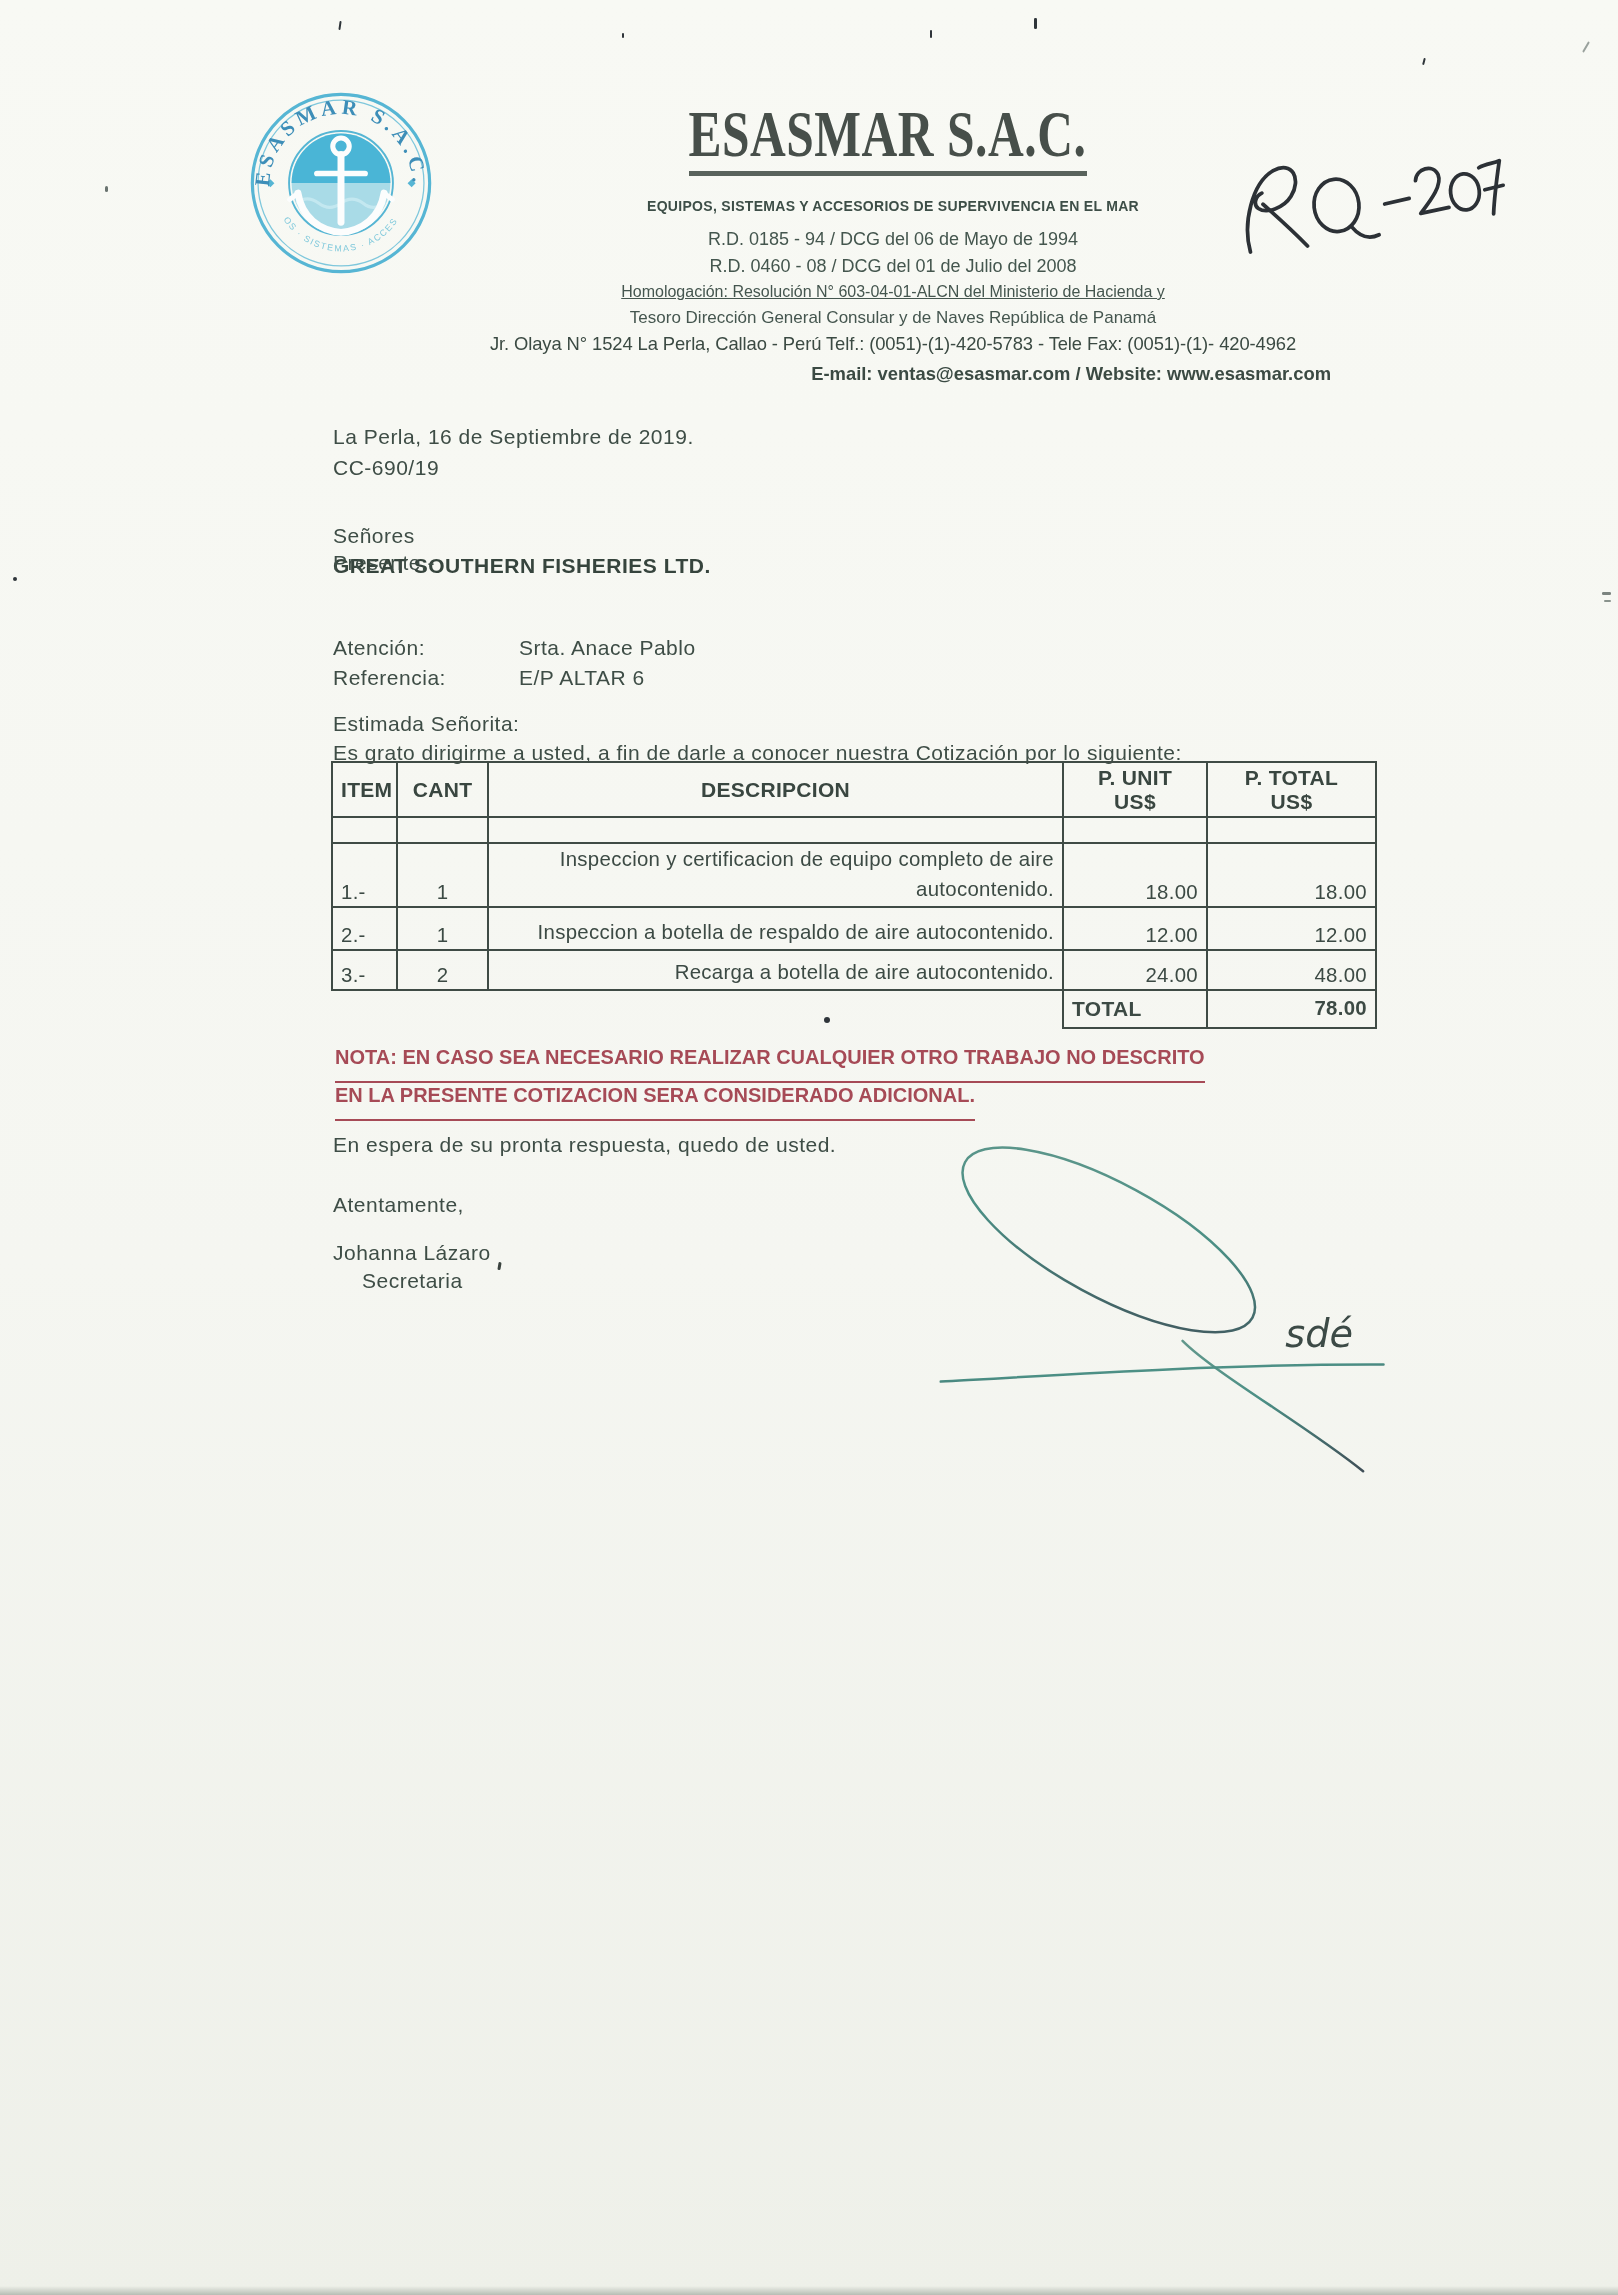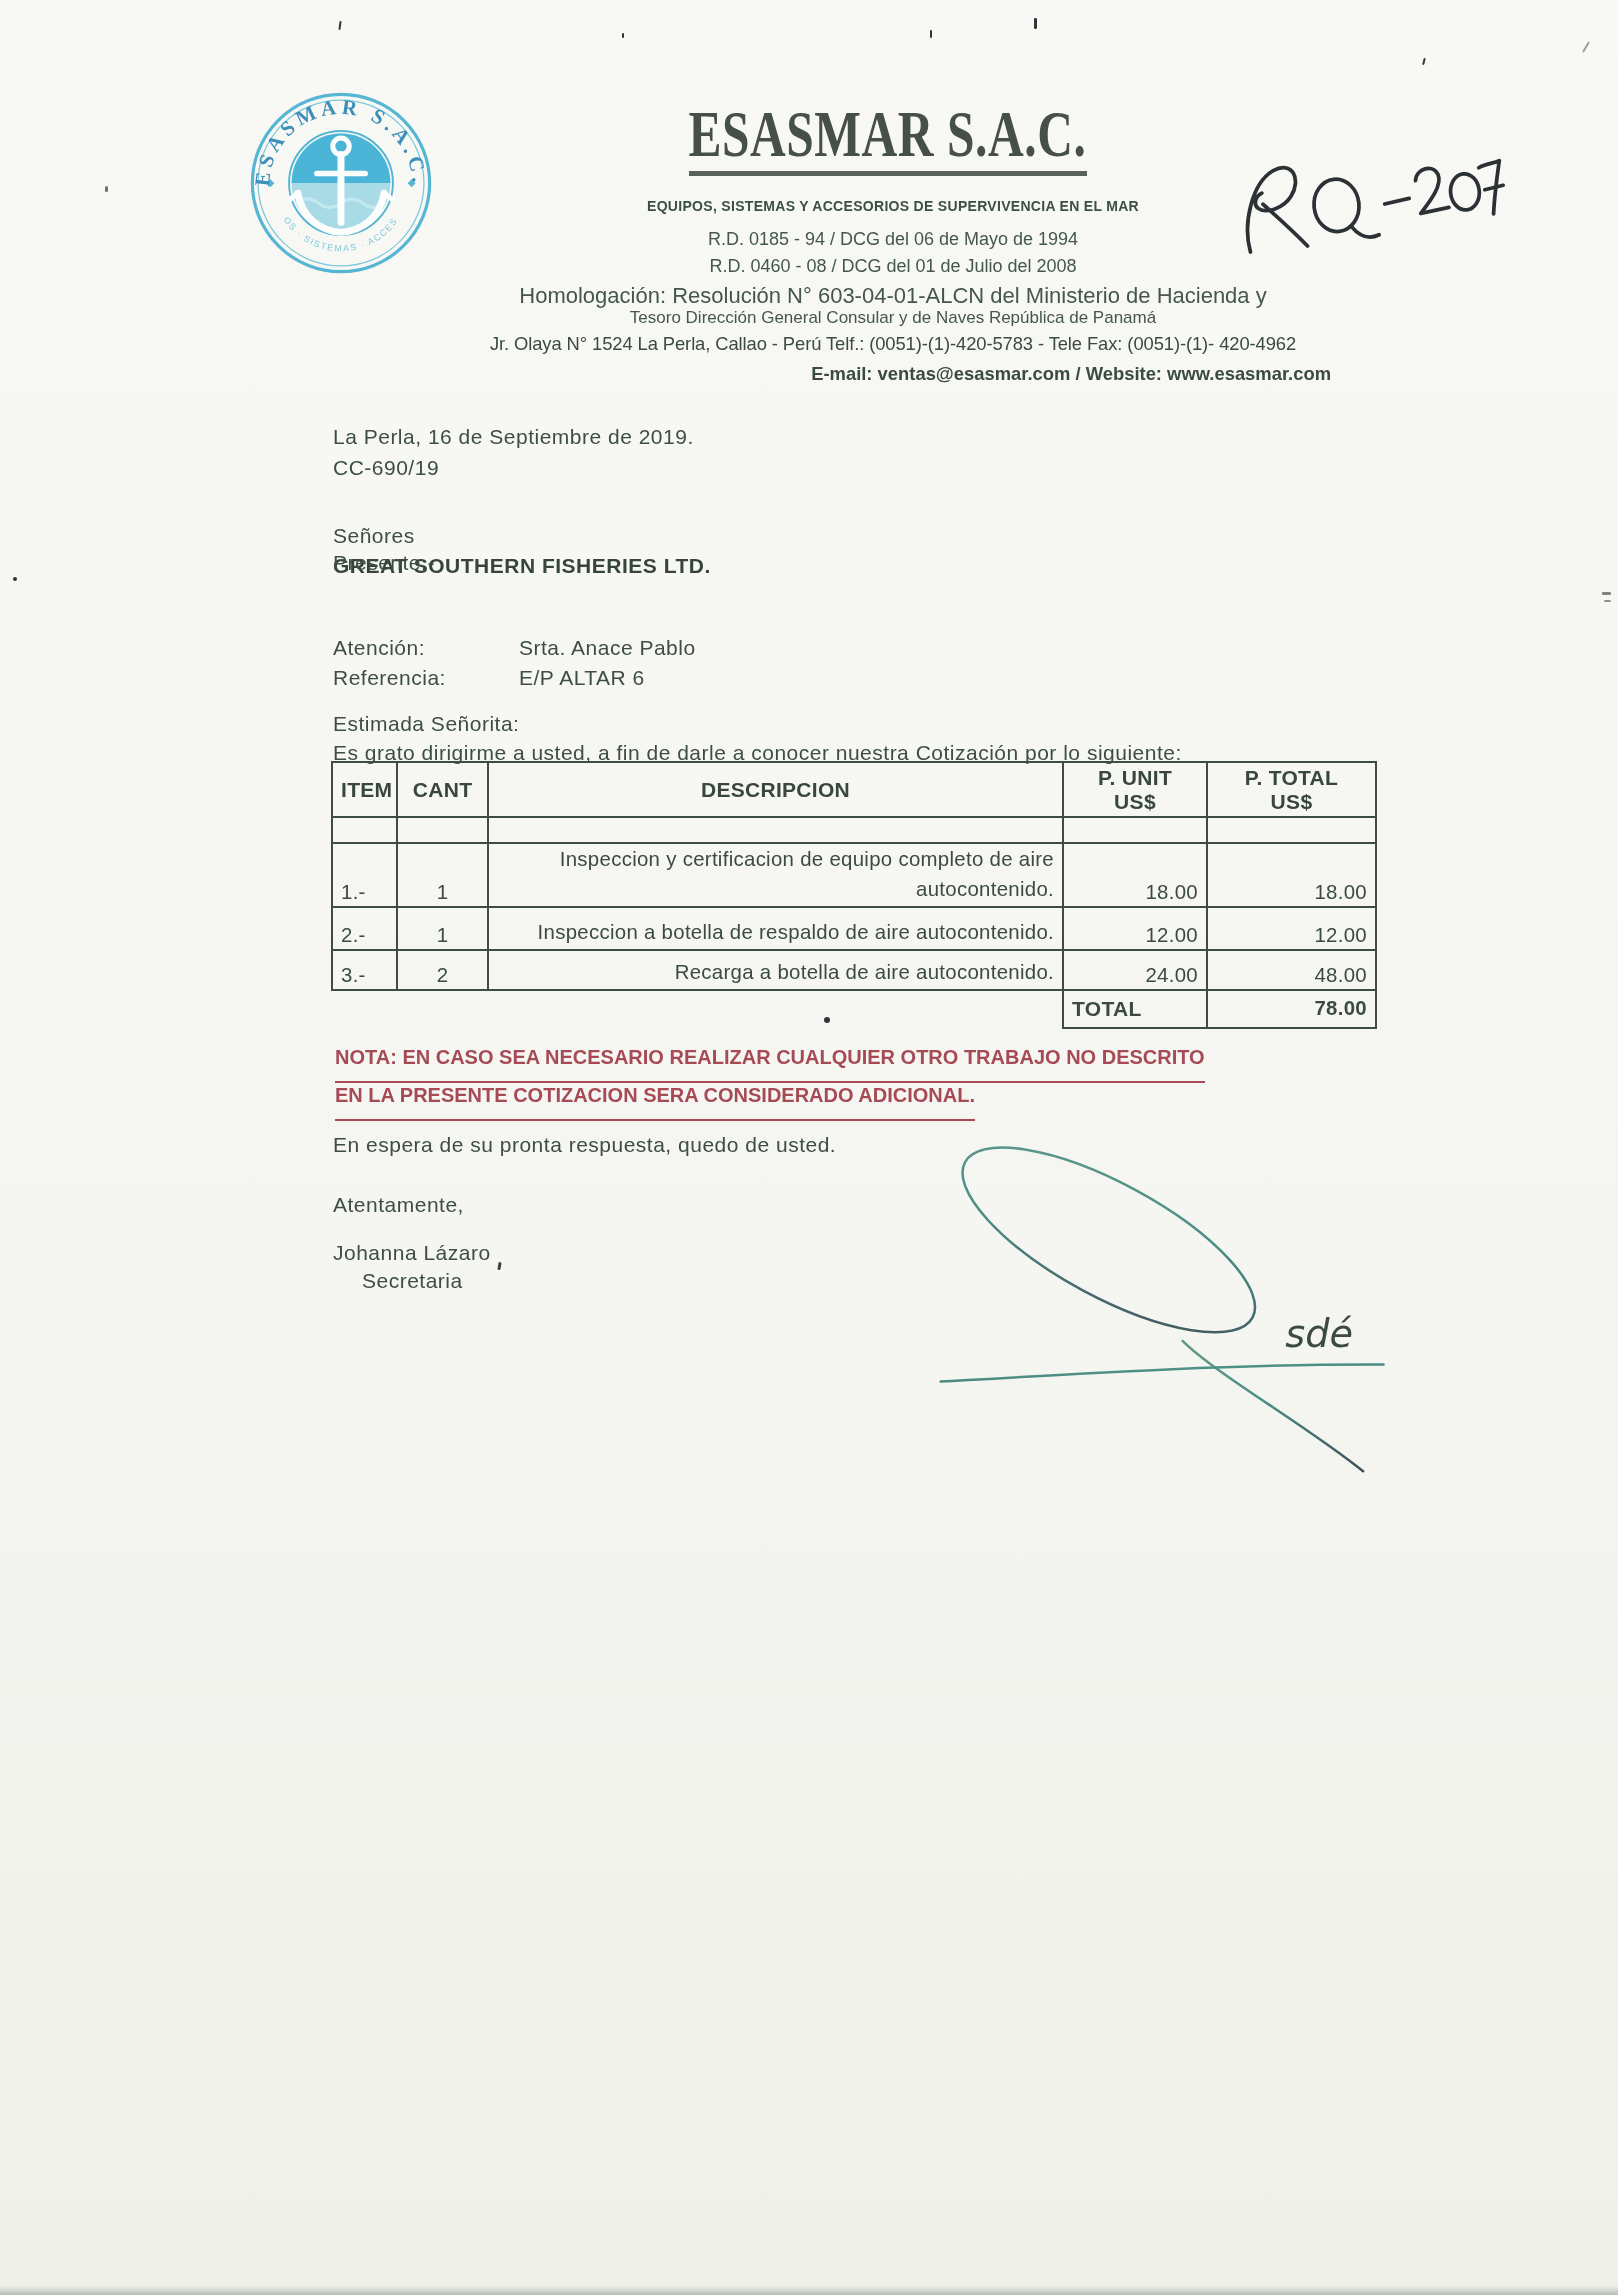--- a/index.html
+++ b/index.html
@@ -16,21 +16,21 @@
     position:absolute; left:665px; top:99px; width:593px; text-align:center;
     font-family:"Liberation Serif", serif; font-weight:700; font-size:66px; line-height:1.05;
     color:#474f4a; letter-spacing:0.7px; white-space:nowrap;
     transform:scaleX(0.75); transform-origin:left top;
   }
   .title-underline { position:absolute; left:689px; top:171px; width:398px; height:5.3px; background:#59635c; }
   .hc { position:absolute; left:455px; width:876px; text-align:center; white-space:nowrap; }
   .tagline   { top:198px; font-size:14px; font-weight:700; color:#3d4e47; letter-spacing:0.3px; }
   .reg1      { top:229px; font-size:18px; color:#44564e; }
   .reg2      { top:256px; font-size:18px; color:#44564e; }
-  .homolog   { top:283px; font-size:22px; color:#45564f; }
+  .homolog   { top:283px; font-size:16px; color:#45564f;text-decoration:underline; }
   .tesoro    { top:308px; font-size:17px; color:#45564f; }
   .addr      { top:333px; font-size:18.4px; font-weight:400; color:#3b4a43; letter-spacing:-0.1px; }
   .contact   { top:363px; font-size:18.4px; font-weight:700; color:#3b4a43;text-align:right; }
 
   .rq-svg { position:absolute; left:1227px; top:144px; width:287px; height:113px; transform:rotate(-6deg); }
 
   
   .bl { position:absolute; left:333px; font-size:21px; letter-spacing:0.5px; color:#3e4d46; white-space:nowrap; }
   .l-date      { top:425px; }
   .l-cc        { top:456px; }

